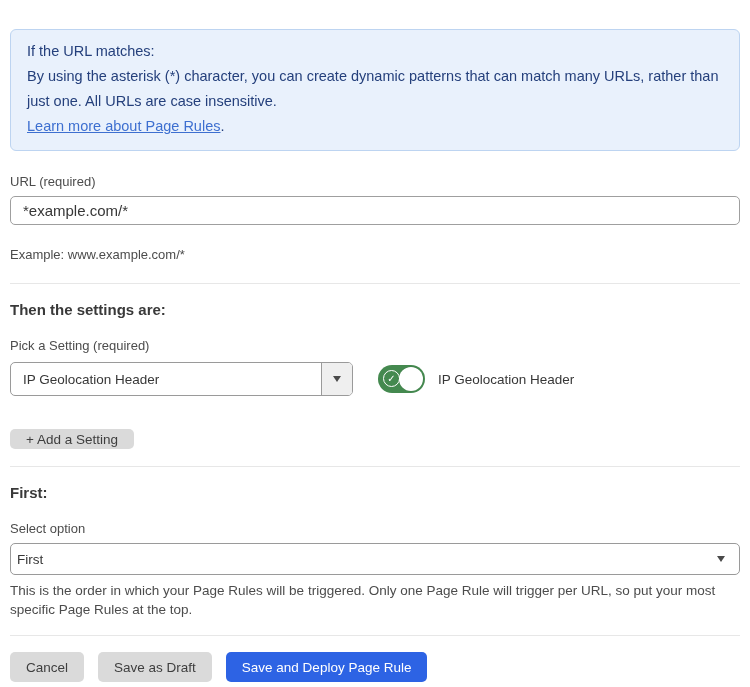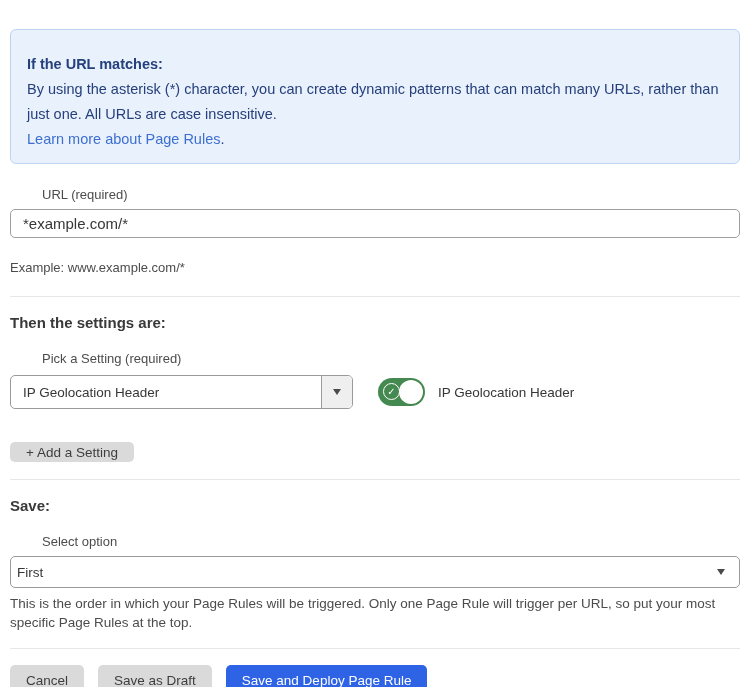--- a/index.html
+++ b/index.html
@@ -22,31 +22,31 @@
   .info-box {
     margin-top: 20px;
     background: #e9f1fc;
     border: 1px solid #bdd4f1;
     border-radius: 6px;
     padding: 9px 16px 11px 16px;
     color: #25407c;
     font-size: 14.5px;
     line-height: 25px;
   }
-  .info-box .info-heading { font-weight: 700; margin-top: 13px; }
+  .info-box .info-heading { font-weight: 400; }
   .info-link {
     color: #3d6fd0;
+    text-decoration: underline;
     cursor: pointer;
   }
 
   .field-label {
     margin-top: 23px;
     font-size: 13px;
     color: #4c4c4c;
-    margin-left: 32px;
   }
   .text-input {
     margin-top: 7px;
     width: 100%;
     height: 29px;
     border: 1px solid #9f9f9f;
     border-radius: 5px;
     padding: 0 12px;
     font-family: "Liberation Sans", sans-serif;
     font-size: 15px;
@@ -226,21 +226,21 @@
       <span class="check-circle">✓</span>
       <span class="knob"></span>
     </div>
     <span class="toggle-label">IP Geolocation Header</span>
   </div>
 
   <button class="btn btn-gray add-setting">+ Add a Setting</button>
 
   <hr class="divider tight">
 
-  <h2 class="section-heading">Save:</h2>
+  <h2 class="section-heading">First:</h2>
 
   <div class="field-label" style="margin-top:20px;">Select option</div>
 
   <div class="order-select">
     <span>First</span>
     <span class="caret-down"></span>
   </div>
 
   <div class="order-helper">This is the order in which your Page Rules will be triggered. Only one Page Rule will trigger per URL, so put your most specific Page Rules at the top.</div>
 

